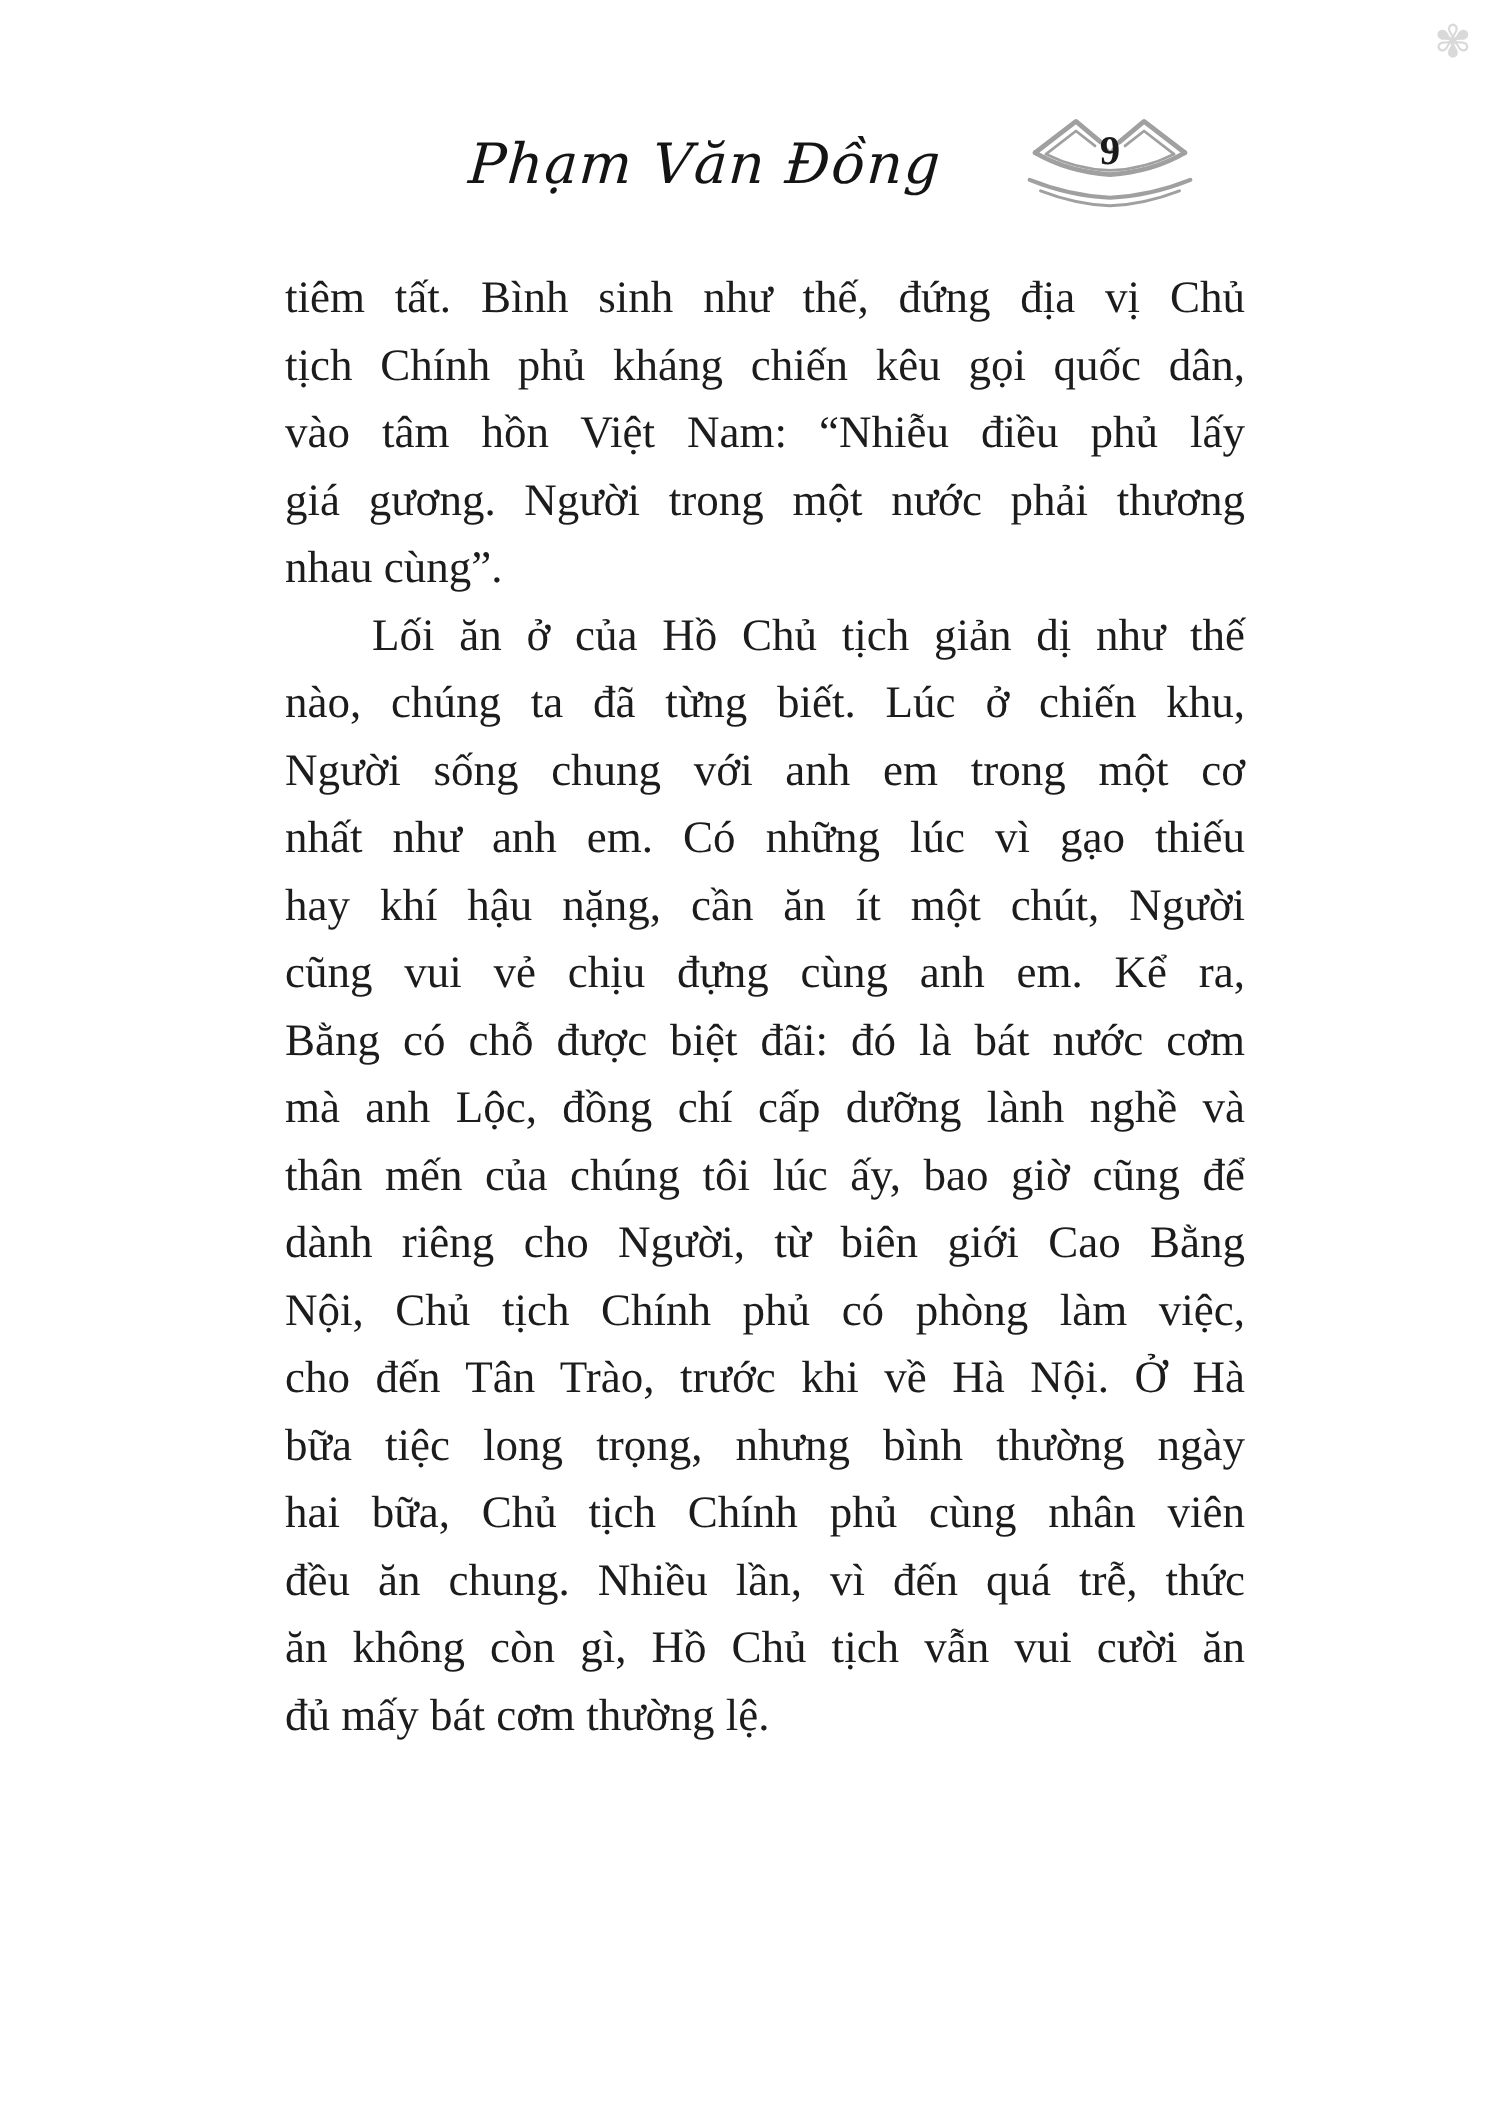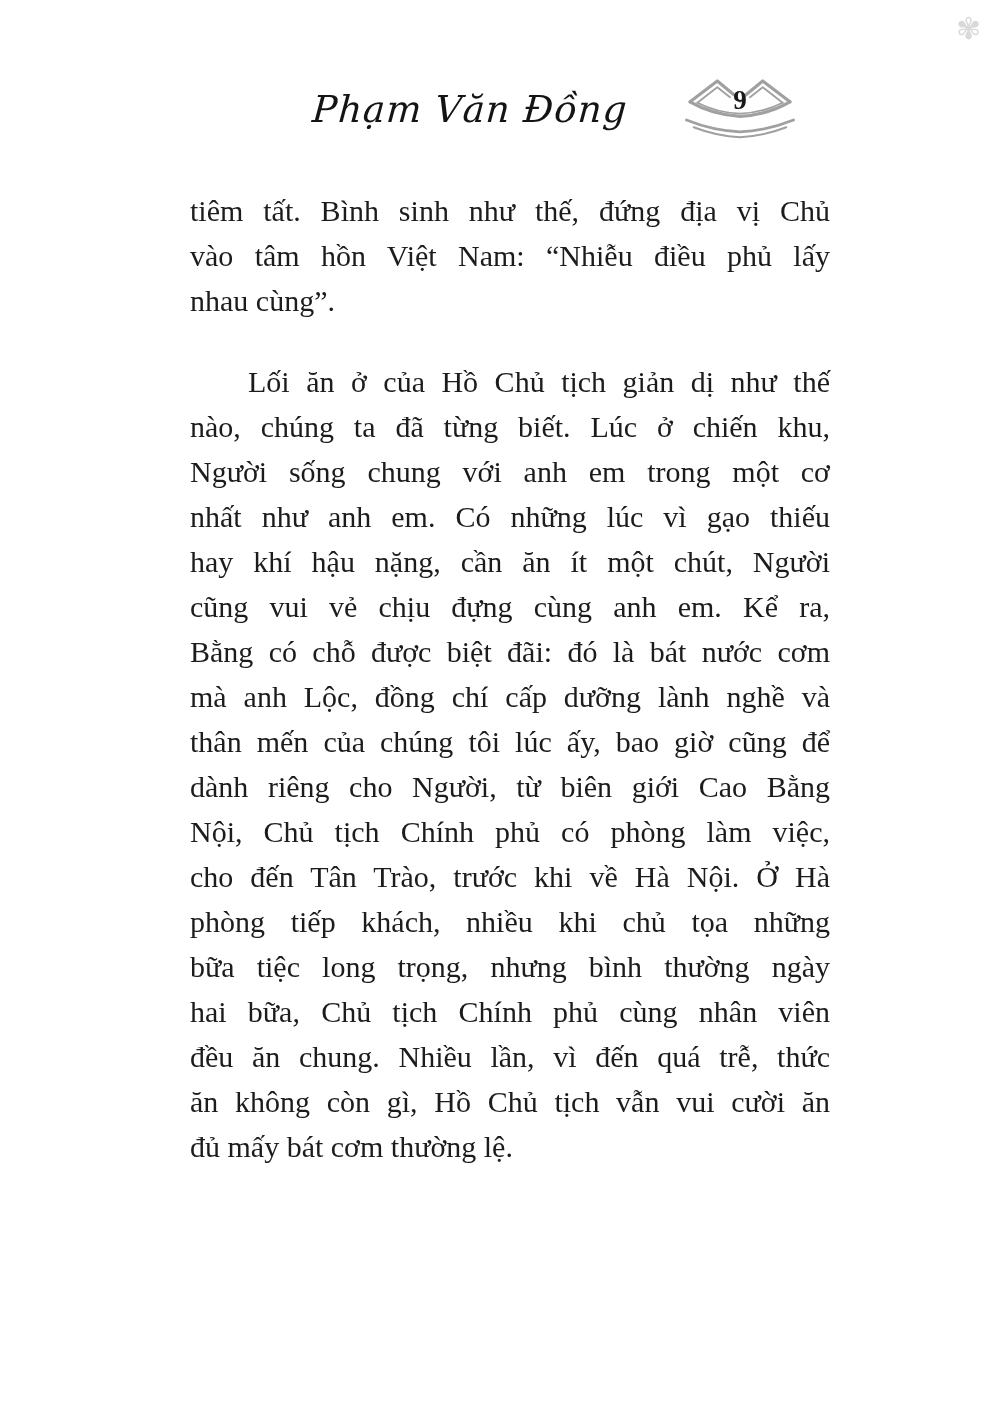--- a/index.html
+++ b/index.html
@@ -52,33 +52,33 @@
   .book-icon-wrap svg { width: 100%; height: 100%; display: block; }
   .book-icon-wrap text {
     font-family: "Liberation Serif", "DejaVu Serif", serif;
     font-weight: bold;
     font-size: 30px;
     fill: #1a1a1a;
   }
   .body-text {
     position: absolute;
     left: 190px;
-    top: 188px;
+    top: 176px;
     width: 640px;
     font-size: 30px;
     line-height: 45px;
   }
   .line {
     text-align: justify;
     text-align-last: justify;
     text-justify: inter-word;
     white-space: normal;
     height: 45px;
   }
-  .line.indent { padding-left: 58px; margin-top: 36px; }
+  .line.indent { padding-left: 58px; }
   .line.para-end { text-align-last: left; }
 </style>
 </head>
 <body>
 
 <div class="page">
 
   <div class="corner-flower">✾</div>
 
   <div class="header">
@@ -98,36 +98,37 @@
           <path stroke-width="2" d="M58 22 L65 30 L72 22"></path>
         </g>
         <text x="65" y="38" text-anchor="middle">9</text>
       </svg>
     </div>
   </div>
 
   <div class="body-text">
 
     <div class="line">tiêm tất. Bình sinh như thế, đứng địa vị Chủ</div>
+    <div class="line">tịch Chính phủ kháng chiến kêu gọi quốc dân,</div>
     <div class="line">vào tâm hồn Việt Nam: “Nhiễu điều phủ lấy</div>
+    <div class="line">giá gương. Người trong một nước phải thương</div>
     <div class="line para-end">nhau cùng”.</div>
 
     <div class="line indent">Lối ăn ở của Hồ Chủ tịch giản dị như thế</div>
     <div class="line">nào, chúng ta đã từng biết. Lúc ở chiến khu,</div>
     <div class="line">Người sống chung với anh em trong một cơ</div>
     <div class="line">nhất như anh em. Có những lúc vì gạo thiếu</div>
     <div class="line">hay khí hậu nặng, cần ăn ít một chút, Người</div>
     <div class="line">cũng vui vẻ chịu đựng cùng anh em. Kể ra,</div>
     <div class="line">Bằng có chỗ được biệt đãi: đó là bát nước cơm</div>
     <div class="line">mà anh Lộc, đồng chí cấp dưỡng lành nghề và</div>
     <div class="line">thân mến của chúng tôi lúc ấy, bao giờ cũng để</div>
     <div class="line">dành riêng cho Người, từ biên giới Cao Bằng</div>
     <div class="line">Nội, Chủ tịch Chính phủ có phòng làm việc,</div>
     <div class="line">cho đến Tân Trào, trước khi về Hà Nội. Ở Hà</div>
-    <div class="line">phòng tiếp khách, nhiều khi chủ tọa những</div>
     <div class="line">bữa tiệc long trọng, nhưng bình thường ngày</div>
     <div class="line">hai bữa, Chủ tịch Chính phủ cùng nhân viên</div>
     <div class="line">đều ăn chung. Nhiều lần, vì đến quá trễ, thức</div>
     <div class="line">ăn không còn gì, Hồ Chủ tịch vẫn vui cười ăn</div>
     <div class="line para-end">đủ mấy bát cơm thường lệ.</div>
   </div>
 
 </div>
 
 </body></html>

